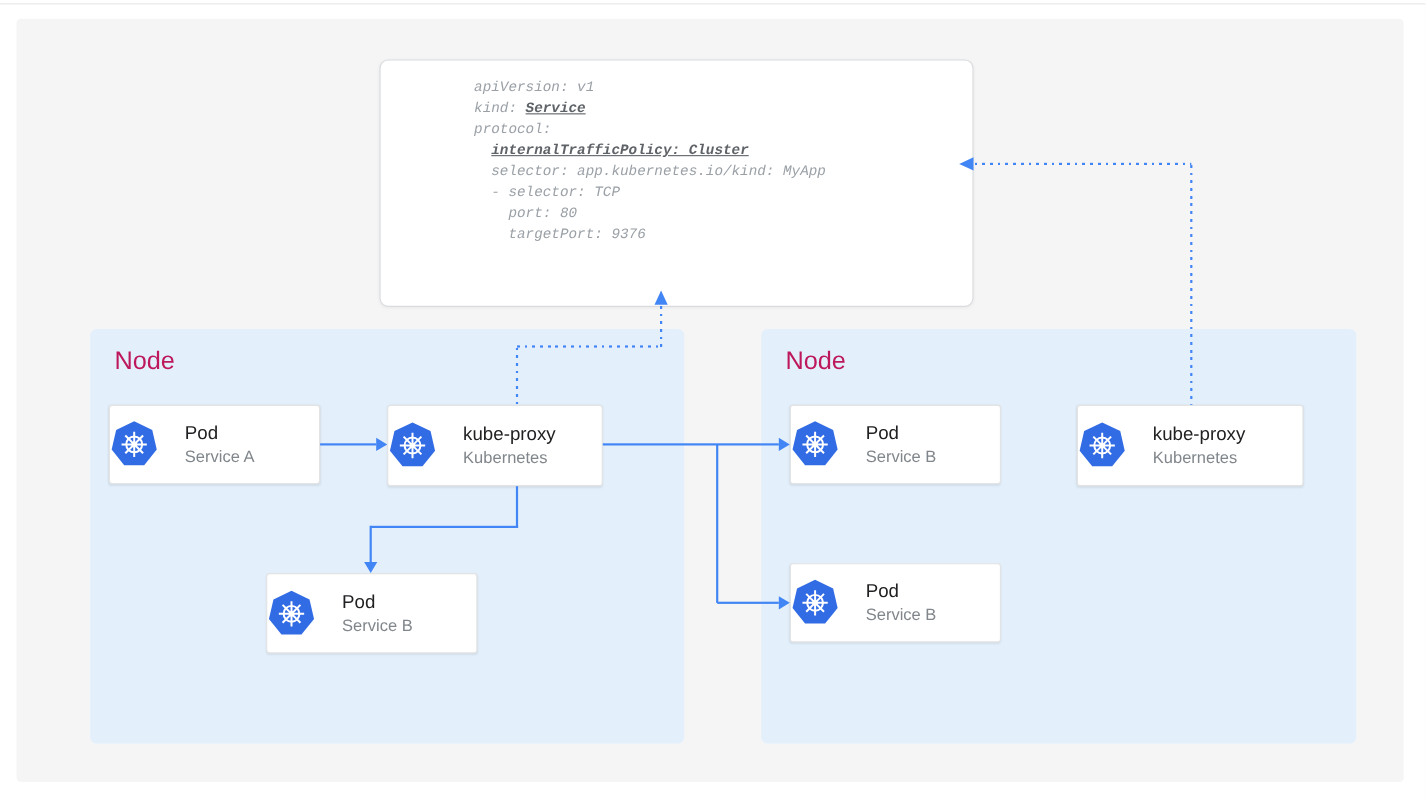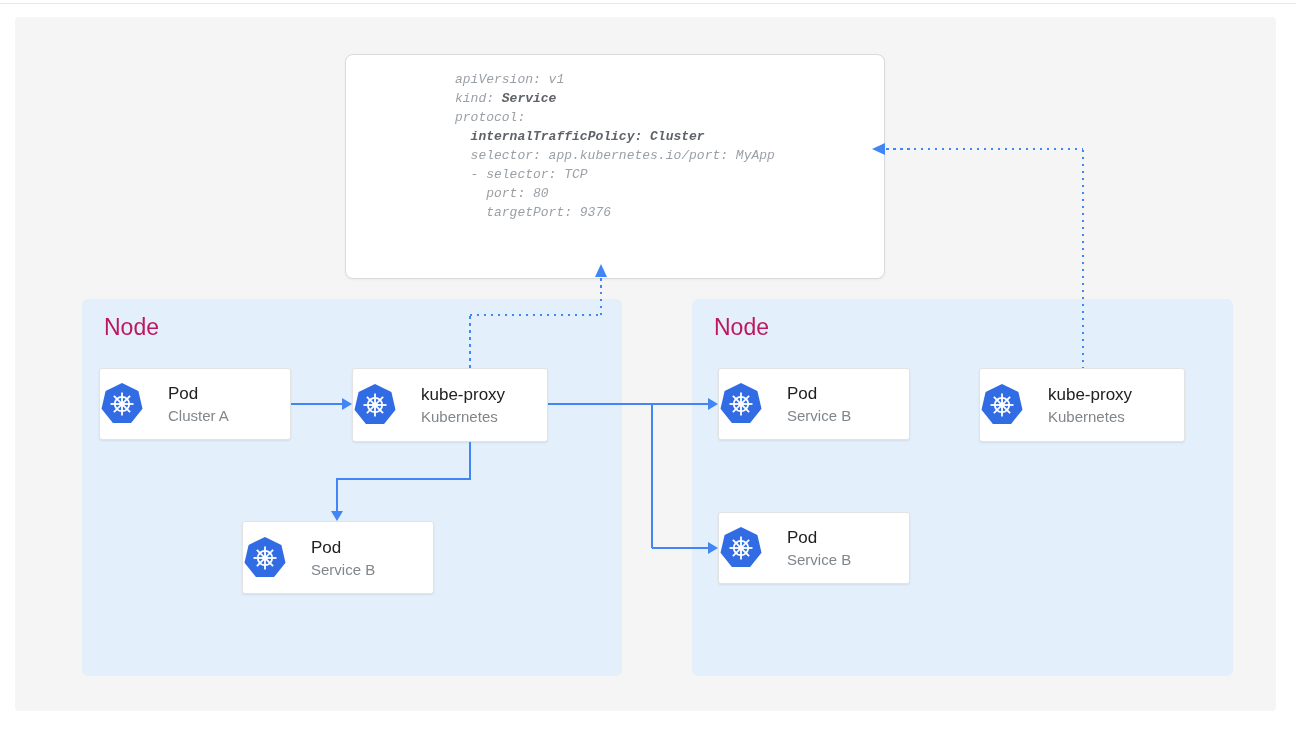--- a/index.html
+++ b/index.html
@@ -19,22 +19,22 @@
   .top-divider{position:absolute;left:0;top:3px;width:1296px;height:1px;background:#e6e7e8;}
   .panel{position:absolute;left:15px;top:17px;width:1261px;height:694px;
     background:var(--panel-bg);border-radius:4px;}
 
   
   .yaml-box{position:absolute;left:330px;top:37px;width:540px;height:225px;
     background:#ffffff;border:1px solid #d9dbde;border-radius:8px;
     box-shadow:0 1px 3px rgba(0,0,0,.05);}
   .yaml-code{padding:15px 0 0 85px;font-family:"Liberation Mono", monospace;
     font-style:italic;font-size:13px;line-height:19px;color:var(--code-color);}
-  .code-line{white-space:pre;margin-left:24px;}
-  .code-line .bold{font-weight:bold;color:var(--code-bold-color);}
+  .code-line{white-space:pre;}
+  .code-line .bold{font-weight:bold;color:var(--code-bold-color);text-decoration:underline;}
 
   
   .node{position:absolute;background:var(--node-bg);border-radius:6px;}
   .node-left{left:67px;top:282px;width:540px;height:377px;}
   .node-right{left:677px;top:282px;width:541px;height:377px;}
   .node-label{position:absolute;left:22px;top:15px;font-size:23px;color:#be185d;}
 
   
   .card{position:absolute;background:#ffffff;border:1px solid var(--card-border);
     border-radius:3px;box-shadow:0 1px 2px rgba(0,0,0,.08);
@@ -76,21 +76,21 @@
 
 <div class="top-divider"></div>
 <div class="panel">
 
   <div class="yaml-box">
     <div class="yaml-code">
         <div class="code-line"><span>apiVersion: v1</span></div>
         <div class="code-line"><span>kind: </span><span class="bold">Service</span></div>
         <div class="code-line"><span>protocol:</span></div>
         <div class="code-line"><span>  </span><span class="bold">internalTrafficPolicy: Cluster</span></div>
-        <div class="code-line"><span>  selector: app.kubernetes.io/port: MyApp</span></div>
+        <div class="code-line"><span>  selector: app.kubernetes.io/kind: MyApp</span></div>
         <div class="code-line"><span>  - selector: TCP</span></div>
         <div class="code-line"><span>    port: 80</span></div>
         <div class="code-line"><span>    targetPort: 9376</span></div>
       </div>
   </div>
 
   <div class="node node-left">
     <div class="node-label">Node</div>
   </div>
 
@@ -106,21 +106,21 @@
       <circle cx="22" cy="22" r="7.2"></circle>
       <line x1="22" y1="10.5" x2="22" y2="33.5"></line>
       <line x1="10.5" y1="22" x2="33.5" y2="22"></line>
       <line x1="13.9" y1="13.9" x2="30.1" y2="30.1"></line>
       <line x1="13.9" y1="30.1" x2="30.1" y2="13.9"></line>
     </g>
     <circle cx="22" cy="22" r="2.6" fill="#fff"></circle>
   </svg>
   <div class="txt">
     <div class="title">Pod</div>
-    <div class="subtitle">Cluster A</div>
+    <div class="subtitle">Service A</div>
   </div>
 </div>
 
 <div class="card card-kube-proxy-left">
   <svg class="k8s-icon" viewBox="0 0 44 44">
     <polygon points="22,1 38.4,8.9 42.5,26.7 31.1,40.9 12.9,40.9 1.5,26.7 5.6,8.9"></polygon>
     <g stroke="#fff" stroke-width="1.8" fill="none">
       <circle cx="22" cy="22" r="7.2"></circle>
       <line x1="22" y1="10.5" x2="22" y2="33.5"></line>
       <line x1="10.5" y1="22" x2="33.5" y2="22"></line>

